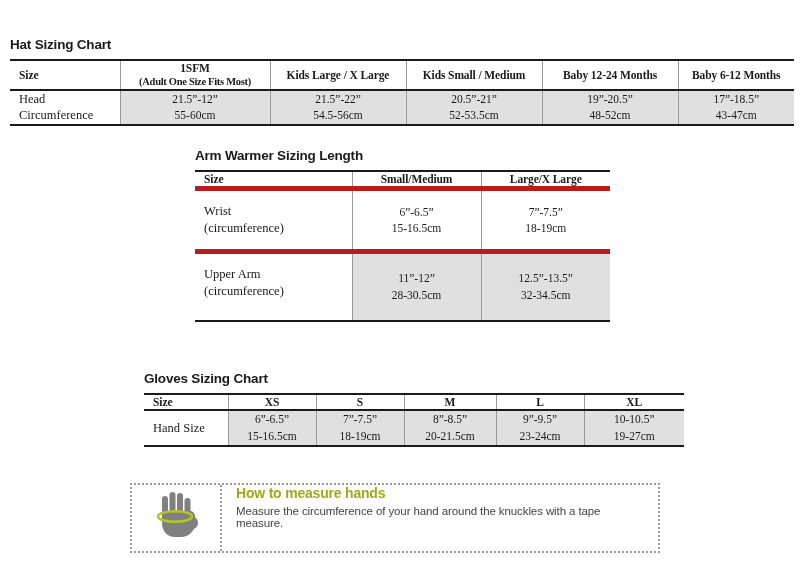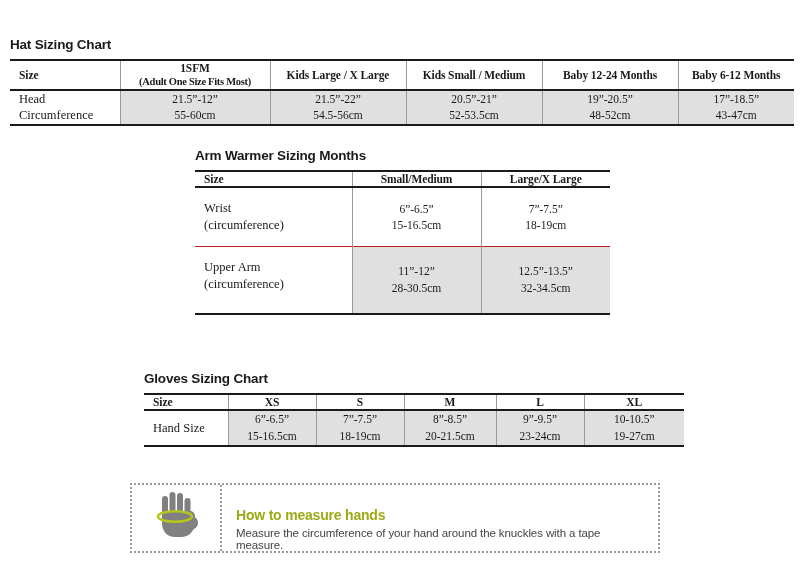--- a/index.html
+++ b/index.html
@@ -66,21 +66,21 @@
     margin-top: 8px;
   }
   td.shade, th.shade { background: #e0e0e0; }
   td.plain { background: #ffffff; }
 
   .cellpad { padding: 7px 4px; }
   .hdrpad  { padding: 9px 5px; }
 
   .sub { font-size: 10.5px; display: block; letter-spacing: -0.3px; }
 
-  tr.sep td { border-top: 1px solid #b91c1c; }
+  tr.sep td { border-top: 5px solid #b91c1c; }
 
   
   #hat-section   { position: absolute; left: 10px;  top: 37px; width: 784px; }
   #arm-section   { position: absolute; left: 195px; top: 148px; width: 415px; }
   #glove-section { position: absolute; left: 144px; top: 371px; width: 540px; }
   #measure-box   { position: absolute; left: 130px; top: 483px; width: 530px; }
 
   #hat-table   { width: 784px; }
   #arm-table   { width: 415px; }
   #glove-table { width: 540px; }
@@ -99,21 +99,21 @@
     border-right: 2px dotted #9a9a9a;
     display: flex;
     align-items: center;
     justify-content: center;
   }
   .measure-text-cell {
     flex: 1 1 auto;
     padding: 0 14px;
     display: flex;
     flex-direction: column;
-    justify-content: flex-end;
+    justify-content: flex-start;
   }
   .measure-title {
     font-size: 14px;
     font-weight: bold;
     color: #9caa15;
     margin-bottom: 4px;
     letter-spacing: -0.2px;
   }
   .measure-desc {
     font-size: 11.5px;
@@ -183,21 +183,21 @@
         <td class="shade cellpad" style="border-right:none">
           <div>17”-18.5”</div>
           <div>43-47cm</div>
         </td>
       </tr>
     </tbody>
   </table>
 </div>
 
 <div id="arm-section">
-  <div class="section-title">Arm Warmer Sizing Months</div>
+  <div class="section-title">Arm Warmer Sizing Length</div>
   <table class="sizing" id="arm-table">
     <colgroup>
       <col style="width:157px">
       <col style="width:129px">
       <col style="width:129px">
     </colgroup>
     <thead>
       <tr>
         <th class="hdrpad" style="text-align:left;padding-left:9px;border-left:none">
           <span>Size</span>

